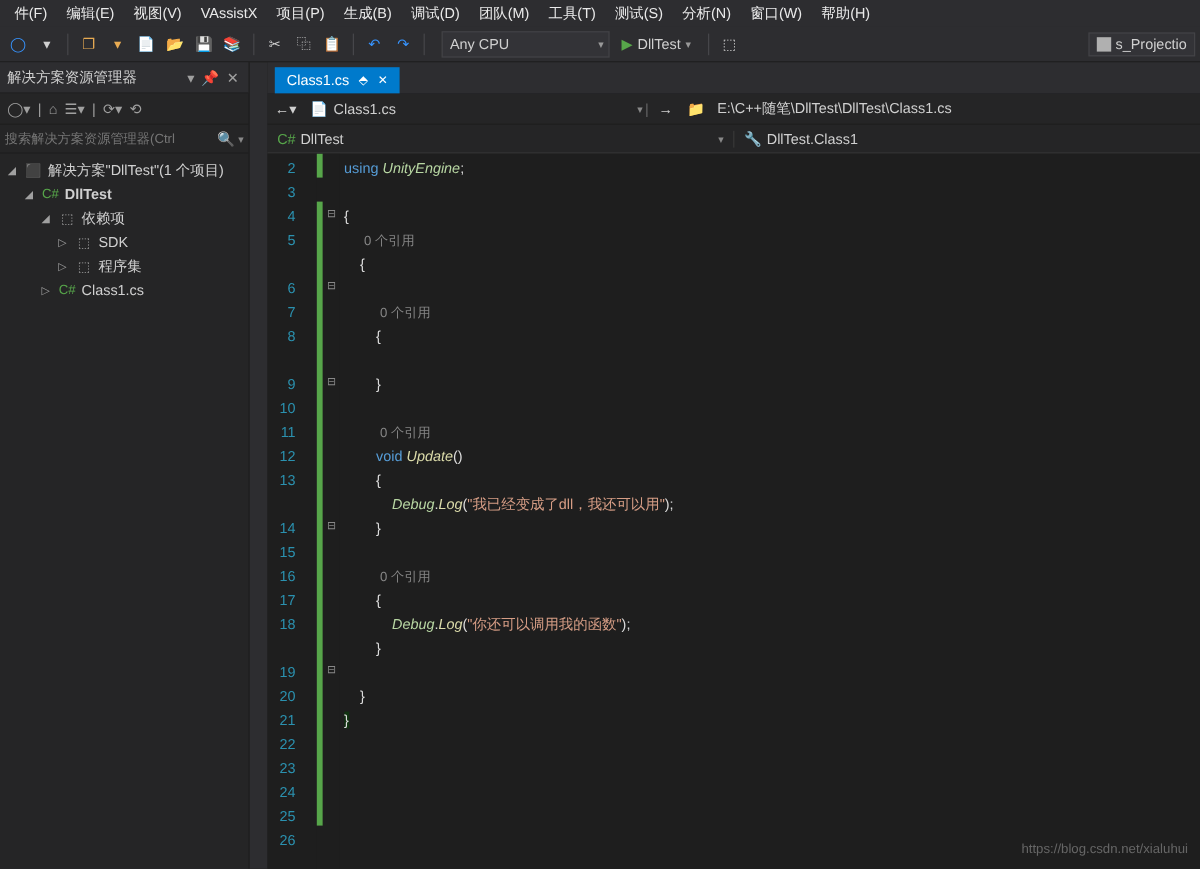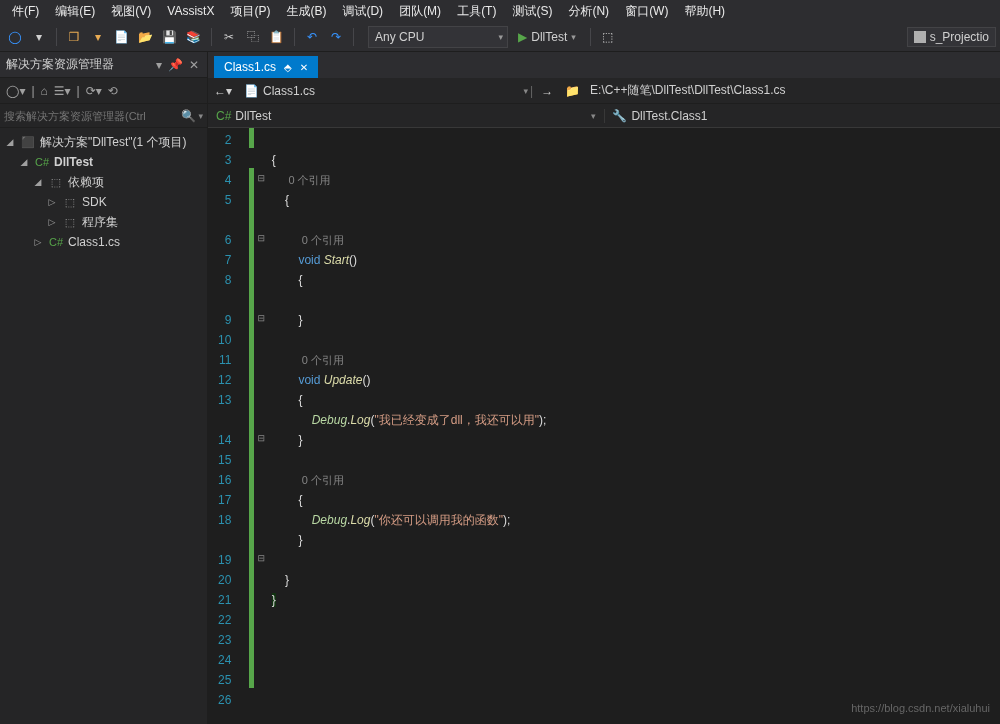--- a/index.html
+++ b/index.html
@@ -11,21 +11,21 @@
 .toolbar { display: flex; height: 30px; background: #2d2d30; border-bottom: 1px solid #1e1e1e; align-items: center; padding: 0 4px; gap: 2px; }
 .tb-btn { width: 22px; height: 22px; display: flex; align-items: center; justify-content: center; color: #d0d0d0; cursor: pointer; }
 .tb-sep { width: 1px; height: 18px; background: #46464a; margin: 0 4px; }
 .combo { background: #333337; border: 1px solid #434346; color: #d0d0d0; padding: 2px 18px 2px 6px; height: 22px; position: relative; min-width: 140px; display: flex; align-items: center; cursor: pointer; }
 .combo::after { content: "▾"; position: absolute; right: 4px; font-size: 9px; color: #999; }
 .play-btn { display: flex; align-items: center; color: #d0d0d0; padding: 2px 8px; cursor: pointer; gap: 4px; }
 .play-btn .tri { color: #57a64a; }
 .proj-btn { background: #333337; border: 1px solid #434346; padding: 2px 6px; color: #d0d0d0; display: flex; align-items: center; gap: 4px; cursor: pointer; }
 .proj-btn .dot { width: 12px; height: 12px; background: #b0b0b0; display: inline-block; }
 
-.main { display: flex; height: calc(724px - 52px); }
+.main { display: flex; height: calc(724px - 52px); gap: 15px; }
 
 .sidebar { width: 208px; background: #252526; border-right: 1px solid #1e1e1e; display: flex; flex-direction: column; }
 .side-hdr { background: #2d2d30; height: 26px; display: flex; align-items: center; padding: 0 6px; justify-content: space-between; border-bottom: 1px solid #1e1e1e; }
 .side-hdr .ttl { color: #d0d0d0; }
 .side-hdr .tools { display: flex; gap: 2px; }
 .side-hdr .tools span { cursor: pointer; color: #a0a0a0; padding: 2px; }
 .side-tb { height: 26px; display: flex; align-items: center; padding: 0 6px; gap: 6px; border-bottom: 1px solid #1e1e1e; }
 .side-tb span { color: #a0a0a0; cursor: pointer; }
 .search-row { display: flex; align-items: center; height: 24px; padding: 0 4px; border-bottom: 1px solid #1e1e1e; }
 .search-row input { flex: 1; background: transparent; border: none; color: #999; outline: none; font-size: 11px; }
@@ -282,27 +282,27 @@
           <div></div>
           <div>⊟</div>
           <div></div>
           <div></div>
           <div></div>
           <div></div>
           <div></div>
           <div></div>
       </div>
       <div class="code-lines">
+<div class="code-line"> <span class="kw">using</span> <span class="cls-i">UnityEngine</span><span class="punc">;</span></div>
 <div class="code-line"></div>
 <div class="code-line"> <span class="punc">{</span></div>
 <div class="ref-line">      <span class="codelens">0 个引用</span></div>
 <div class="code-line">     <span class="punc">{</span></div>
 <div class="code-line"></div>
 <div class="ref-line">          <span class="codelens">0 个引用</span></div>
-<div class="code-line">         <span class="kw">void</span> <span class="fn">Start</span><span class="punc">()</span></div>
 <div class="code-line">         <span class="punc">{</span></div>
 <div class="code-line"></div>
 <div class="code-line">         <span class="punc">}</span></div>
 <div class="code-line"></div>
 <div class="ref-line">          <span class="codelens">0 个引用</span></div>
 <div class="code-line">         <span class="kw">void</span> <span class="fn">Update</span><span class="punc">()</span></div>
 <div class="code-line">         <span class="punc">{</span></div>
 <div class="code-line">             <span class="cls-i">Debug</span>.<span class="fn">Log</span>(<span class="str">"我已经变成了dll，我还可以用"</span>);</div>
 <div class="code-line">         <span class="punc">}</span></div>
 <div class="code-line"></div>

